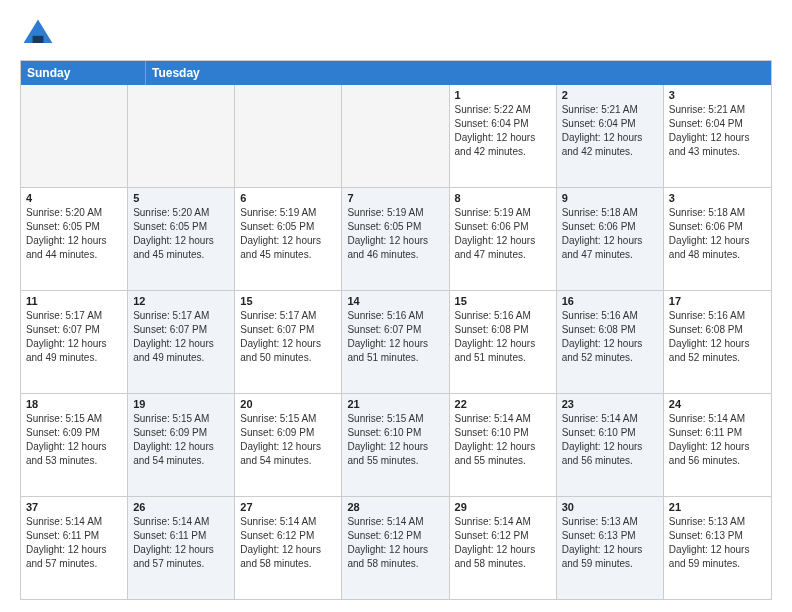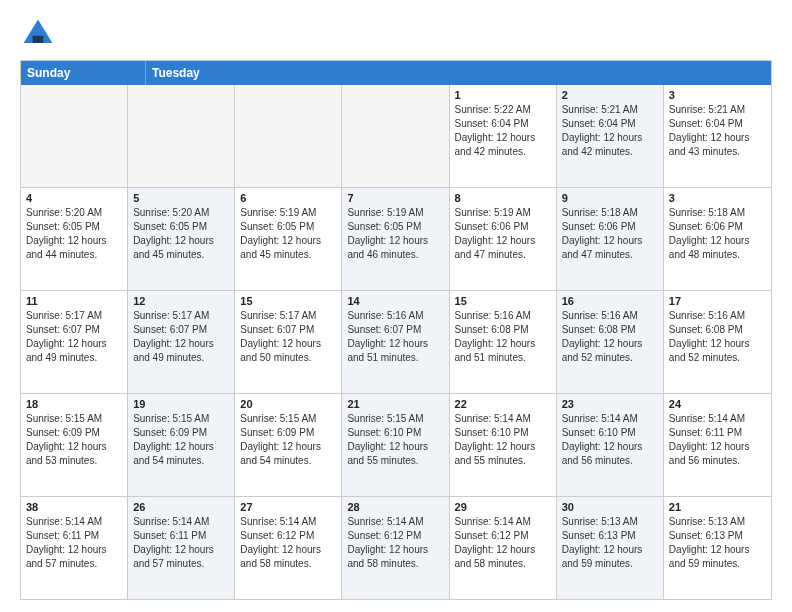--- a/index.html
+++ b/index.html
@@ -312,21 +312,21 @@
           <div class="cal-cell">
             <div class="day-num">24</div>
             <div class="cell-info" style="white-space: pre-line;">Sunrise: 5:14 AM
 Sunset: 6:11 PM
 Daylight: 12 hours
 and 56 minutes.</div>
           </div>
         </div>
         <div class="cal-row">
           <div class="cal-cell">
-            <div class="day-num">38</div>
+            <div class="day-num">37</div>
             <div class="cell-info" style="white-space: pre-line;">Sunrise: 5:14 AM
 Sunset: 6:11 PM
 Daylight: 12 hours
 and 57 minutes.</div>
           </div>
           <div class="cal-cell shaded">
             <div class="day-num">26</div>
             <div class="cell-info" style="white-space: pre-line;">Sunrise: 5:14 AM
 Sunset: 6:11 PM
 Daylight: 12 hours

